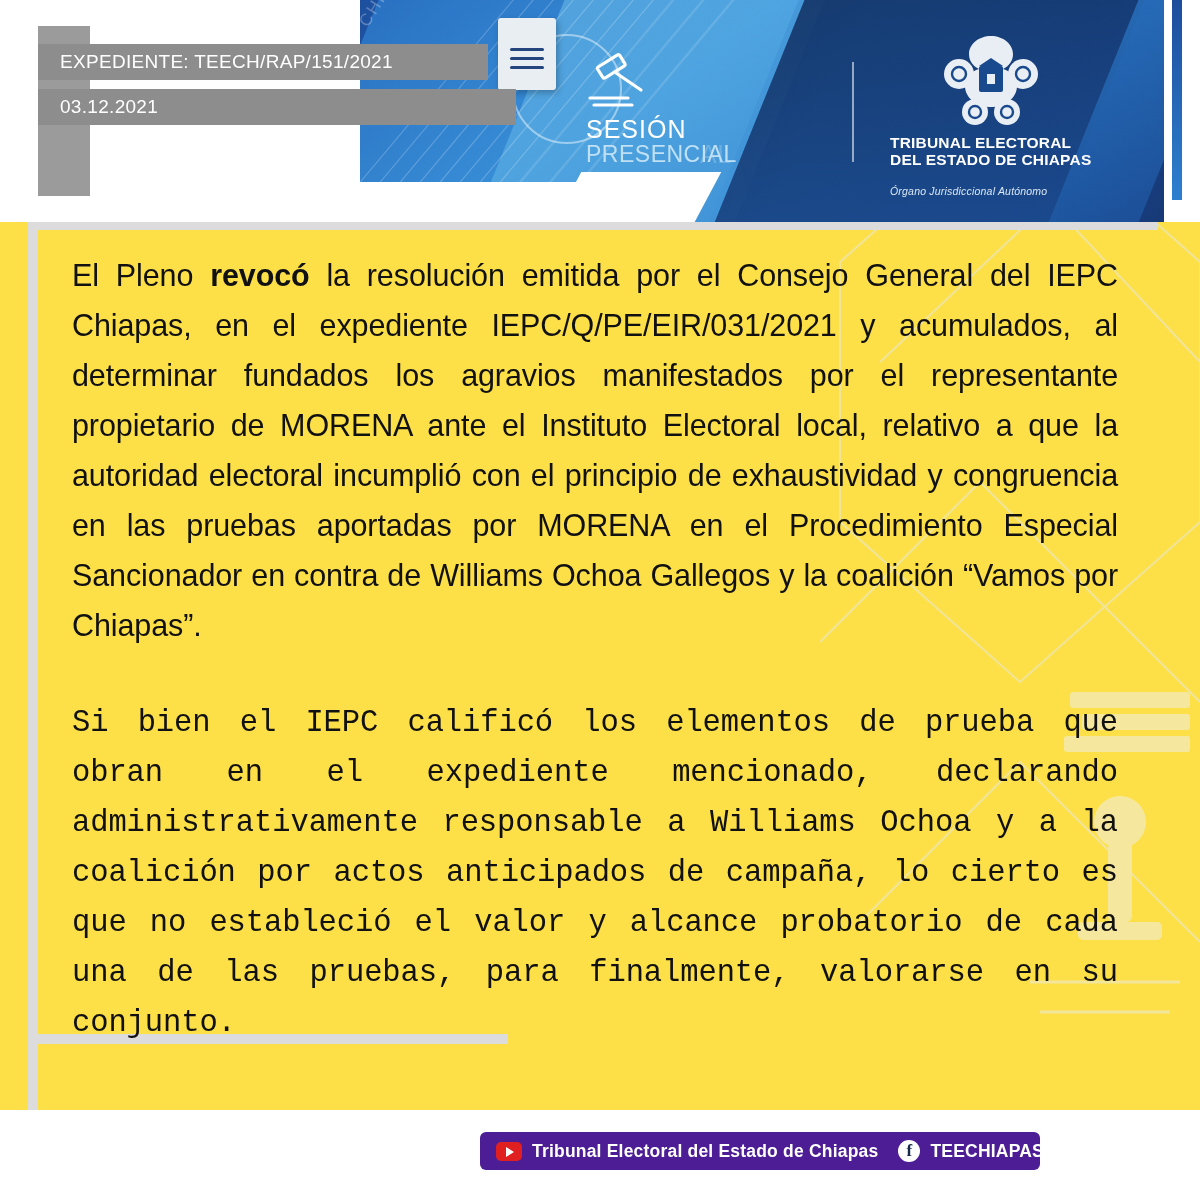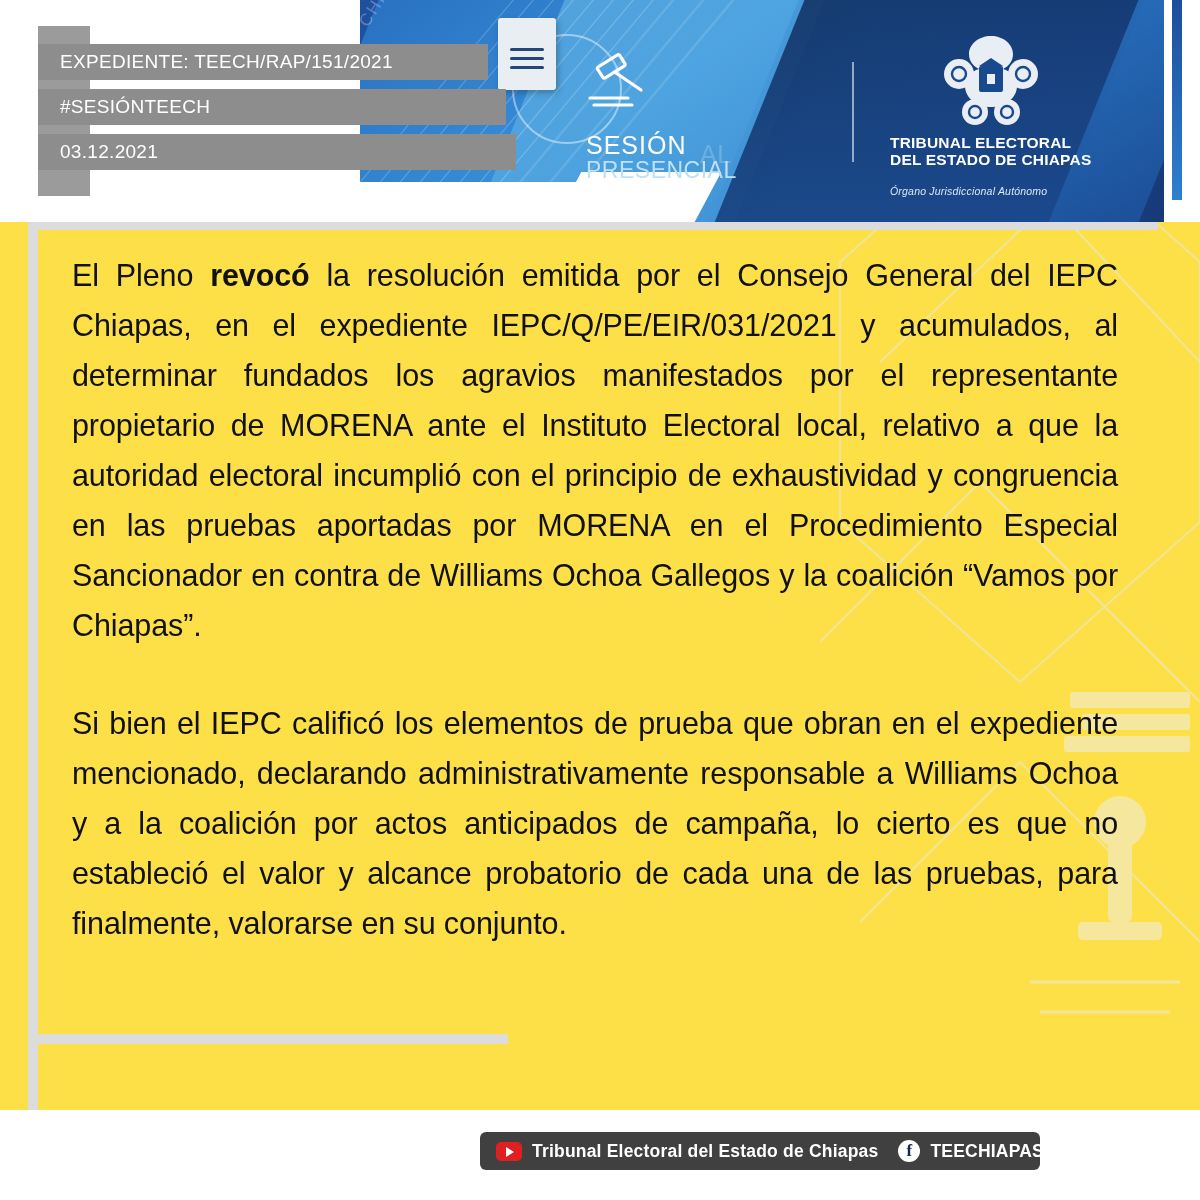--- a/index.html
+++ b/index.html
@@ -159,21 +159,21 @@
     z-index: 9;
   }
 
   
   .gavel {
     position: absolute; left: 584px; top: 52px;
     width: 70px; height: 58px;
     z-index: 12;
   }
   .session-text {
-    position: absolute; left: 586px; top: 132px;
+    position: absolute; left: 586px; top: 116px;
     z-index: 12; line-height: 1.05;
   }
   .session-text .s1 {
     color: #ffffff; font-size: 25px; letter-spacing: 1px; font-weight: 400;
   }
   .session-text .s2 {
     color: #bfe0f5; font-size: 23px; letter-spacing: .5px; font-weight: 400;
   }
   .session-ghost {
     position: absolute; left: 700px; top: 140px;
@@ -235,33 +235,33 @@
     z-index: 3;
   }
   .para {
     font-size: 30.5px;
     line-height: 50px;
     color: #111111;
     text-align: justify;
     text-justify: inter-word;
     letter-spacing: -0.1px;
   }
-  .para.p2 { margin-top: 48px; }
+  .para.p2 { margin-top: 48px; font-family: Liberation Mono, monospace; }
   .para b { font-weight: bold; }
 
   
   .footer {
     position: absolute; left: 0; bottom: 0;
     width: 1200px; height: 90px;
     background: #ffffff;
   }
   .footer-bar {
     position: absolute; left: 480px; top: 22px;
     width: 560px; height: 38px;
-    background: #404040;
+    background: #4c1d95;
     border-radius: 6px;
     display: flex; align-items: center;
     padding: 0 16px;
     gap: 10px;
   }
   .yt-icon {
     width: 26px; height: 19px; background: #e02020; border-radius: 5px;
     position: relative; flex: none;
   }
   .yt-icon:after {
@@ -318,21 +318,20 @@
 
     <div class="hdr-white-left"></div>
     <div class="hdr-bottom-white"></div>
     <div class="hdr-bottom-diag"></div>
     <div class="hdr-right-white"></div>
     <div class="hdr-right-stripe"></div>
 
     <div class="label-block">
       <div class="label-corner"></div>
       <div class="lbl lbl-1">EXPEDIENTE: TEECH/RAP/151/2021</div>
-      <div class="lbl lbl-2">#SESIÓNTEECH</div>
       <div class="lbl lbl-3">03.12.2021</div>
     </div>
 
     <div class="doc-circle"></div>
 
     <div class="doc-icon">
       <i></i>
         <i></i>
         <i></i>
     </div>

